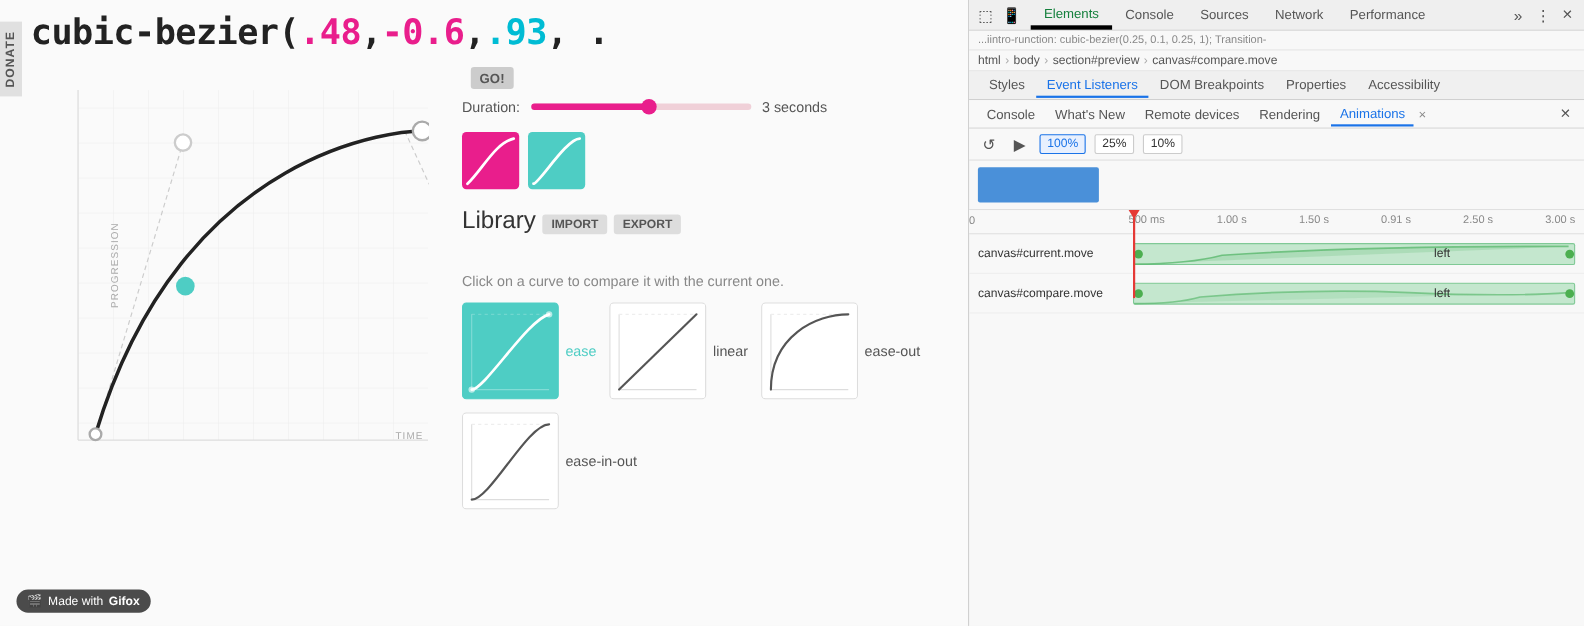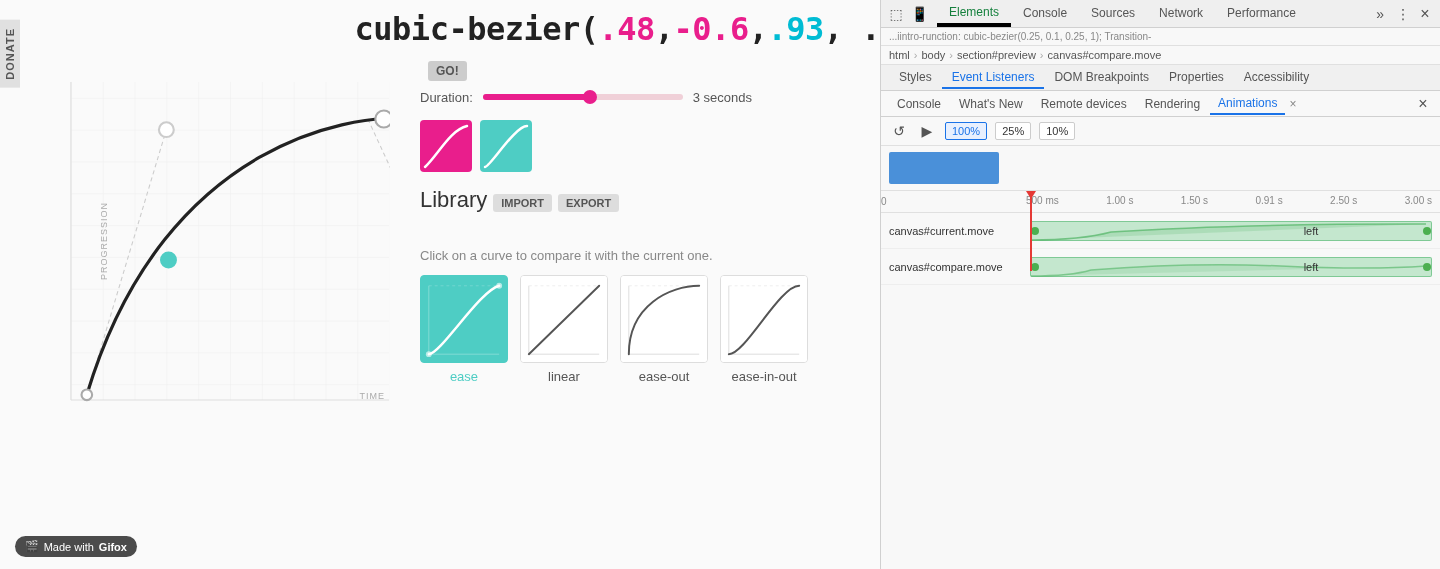--- a/index.html
+++ b/index.html
@@ -31,22 +31,22 @@
       transform: rotate(180deg);
       padding: 8px 4px;
       font-size: 11px;
       font-weight: bold;
       color: #555;
       letter-spacing: 1px;
       cursor: pointer;
     }
 
     .cubic-formula {
-      text-align: right;
-      padding: 10px 0 8px 54px;
+      text-align: left;
+      padding: 10px 0 8px 28px;
       font-family: monospace;
       font-size: 32px;
       font-weight: bold;
       color: #222;
       letter-spacing: -0.5px;
     }
     .cubic-formula .pink { color: #e91e8c; }
     .cubic-formula .cyan { color: #00bcd4; }
 
     .main-content {
@@ -216,21 +216,21 @@
     }
 
     .library-items {
       display: flex;
       gap: 12px;
       flex-wrap: wrap;
     }
 
     .library-item {
       display: flex;
-      flex-direction: column;
+      flex-direction: row;
       align-items: center;
       gap: 6px;
       cursor: pointer;
     }
 
     .library-curve {
       width: 88px;
       height: 88px;
       border: 1px solid #ddd;
       border-radius: 4px;

